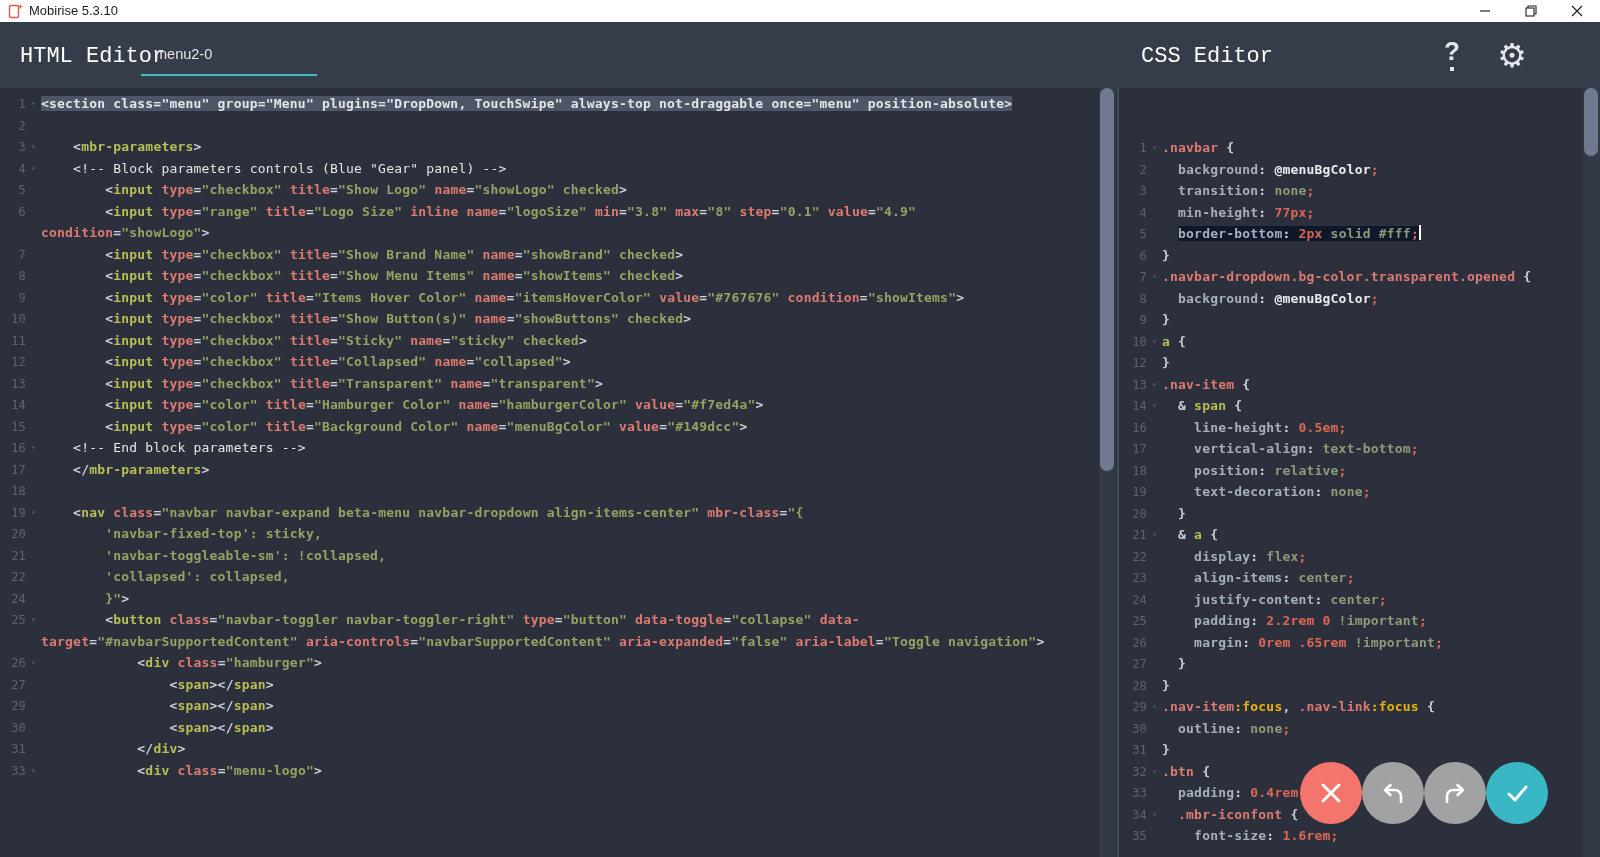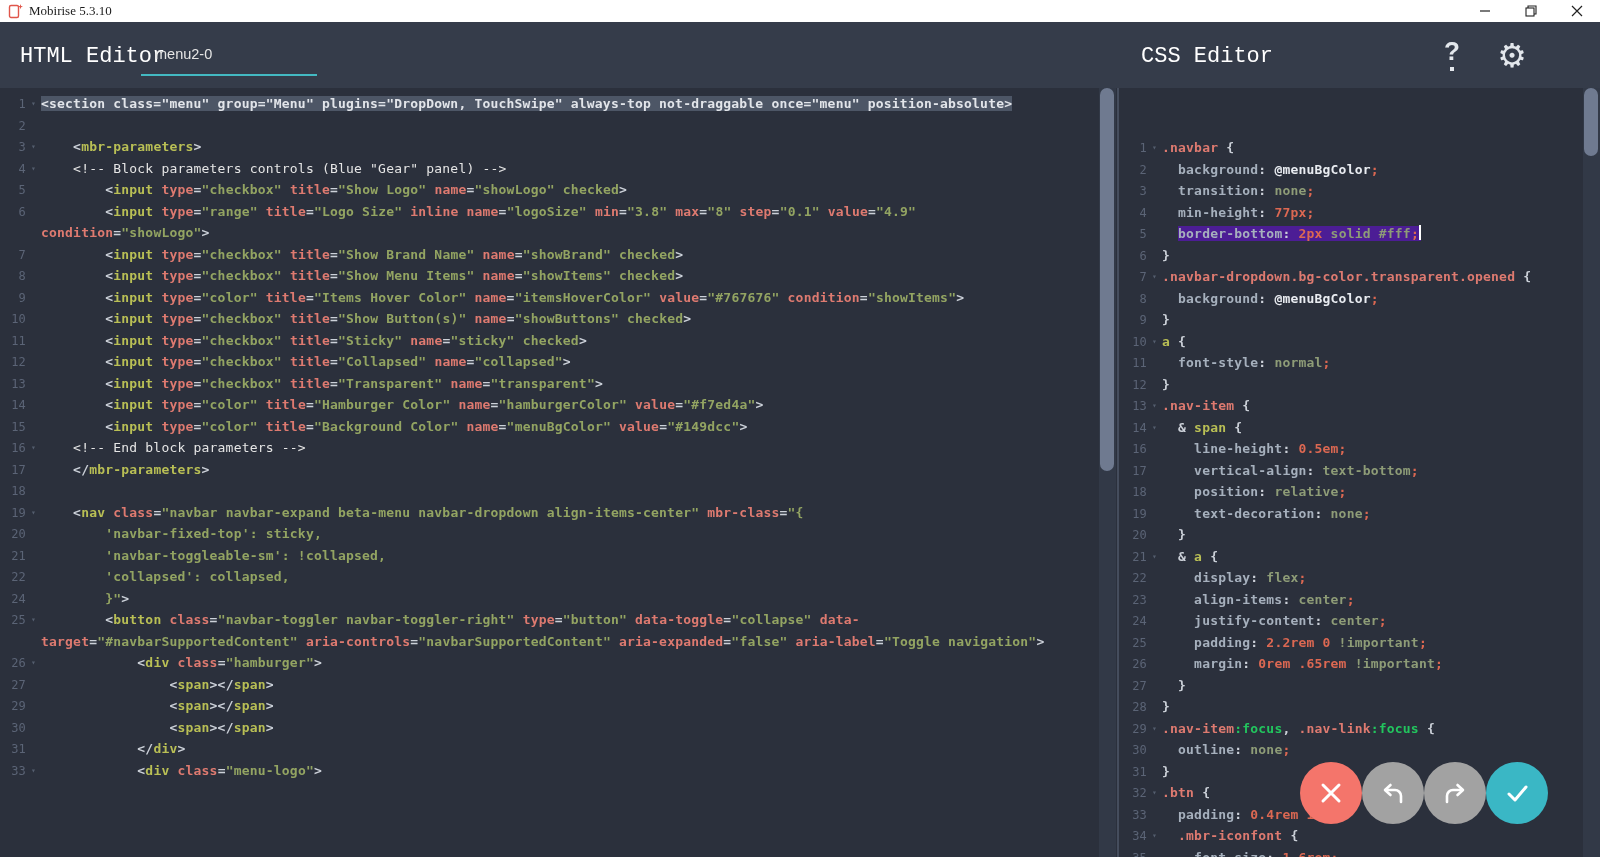--- a/index.html
+++ b/index.html
@@ -1,20 +1,20 @@
 <!DOCTYPE html>
 <html><head>
 <meta charset="utf-8">
 <style>
   html,body{margin:0;padding:0;}
   body{width:1600px;height:857px;overflow:hidden;position:relative;background:#2b303c;font-family:"Liberation Sans",sans-serif;}
 
   
   .titlebar{position:absolute;left:0;top:0;width:1600px;height:22px;background:#ffffff;z-index:30;}
-  .titlebar .apptitle{position:absolute;left:29px;top:3px;font-size:13px;color:#1b1b1b;font-family:Liberation Serif, serif;}
+  .titlebar .apptitle{position:absolute;left:29px;top:3px;font-size:13px;color:#1b1b1b;}
   .appicon{position:absolute;left:8px;top:3px;width:16px;height:16px;}
   .winbtn{position:absolute;top:0;width:46px;height:22px;display:flex;align-items:center;justify-content:center;}
   .winbtn svg{display:block;}
   .wb-min{right:92px;}.wb-max{right:46px;}.wb-close{right:0;}
 
   
   .header{position:absolute;left:0;top:22px;width:1600px;height:66px;background:#353c4a;z-index:5;}
   .hdr-title{position:absolute;top:22px;font-size:22px;color:#ffffff;font-family:Liberation Mono, monospace;}
   .hdr-html{left:20px;}
   .hdr-css{left:1117px;margin-left:24px;}
@@ -39,23 +39,23 @@
   .tk-w{color:#ccd1d9}
   .tk-t{color:#b9bf55}
   .tk-a{color:#de7a70}
   .tk-s{color:#93a462}
   .tk-c{color:#e5e5e5;font-weight:normal}
   .tk-n{color:#dc6852}
   .tk-p{color:#a6b0bd}
   .tk-k{color:#8e9c77}
   .tk-v{color:#e9ecf1}
   .tk-l{color:#e2e5ea}
-  .tk-ps{color:#22c55e}
+  .tk-ps{color:#eab308}
   .hl-line{background:#4d5666;}
-  .hl-text{background:#4c1d95;}
+  .hl-text{background:#0f172a;}
   .cursor{display:inline-block;width:2px;height:15px;background:#ffffff;vertical-align:-2px;}
 
   
   .divider{position:absolute;left:1117px;top:88px;bottom:0;width:2px;background:#454d5d;z-index:6;}
   .sb-track{position:absolute;top:88px;bottom:0;width:17px;background:#323947;z-index:7;}
   .sb-html{left:1099px;}
   .sb-css{left:1583px;}
   .sb-thumb{position:absolute;left:1px;width:14px;background:#6f7a90;border-radius:8px;}
   .thumb-html{top:0;height:383px;}
   .thumb-css{top:0;height:68px;}
@@ -161,21 +161,20 @@
       <div class="crow"><span class="ln">1</span><span class="fold">▾</span><span class="code"><span class="tk-a">.navbar</span><span class="tk-w"> {</span></span></div>
       <div class="crow"><span class="ln">2</span><span class="fold"></span><span class="code"><span class="tk-p">  background</span><span class="tk-w">: </span><span class="tk-v">@menuBgColor</span><span class="tk-n">;</span></span></div>
       <div class="crow"><span class="ln">3</span><span class="fold"></span><span class="code"><span class="tk-p">  transition</span><span class="tk-w">: </span><span class="tk-k">none</span><span class="tk-n">;</span></span></div>
       <div class="crow"><span class="ln">4</span><span class="fold"></span><span class="code"><span class="tk-p">  min-height</span><span class="tk-w">: </span><span class="tk-n">77px</span><span class="tk-n">;</span></span></div>
       <div class="crow"><span class="ln">5</span><span class="fold"></span><span class="code"><span class="tk-w">  </span><span class="hl-text"><span class="tk-p">border-bottom</span><span class="tk-w">: </span><span class="tk-n">2px</span><span class="tk-k"> solid </span><span class="tk-k">#fff</span><span class="tk-n">;</span><span class="cursor"></span></span></span></div>
       <div class="crow"><span class="ln">6</span><span class="fold"></span><span class="code"><span class="tk-w">}</span></span></div>
       <div class="crow"><span class="ln">7</span><span class="fold">▾</span><span class="code"><span class="tk-a">.navbar-dropdown.bg-color.transparent.opened</span><span class="tk-w"> {</span></span></div>
       <div class="crow"><span class="ln">8</span><span class="fold"></span><span class="code"><span class="tk-p">  background</span><span class="tk-w">: </span><span class="tk-v">@menuBgColor</span><span class="tk-n">;</span></span></div>
       <div class="crow"><span class="ln">9</span><span class="fold"></span><span class="code"><span class="tk-w">}</span></span></div>
       <div class="crow"><span class="ln">10</span><span class="fold">▾</span><span class="code"><span class="tk-t">a</span><span class="tk-w"> {</span></span></div>
-      <div class="crow"><span class="ln">11</span><span class="fold"></span><span class="code"><span class="tk-p">  font-style</span><span class="tk-w">: </span><span class="tk-k">normal</span><span class="tk-n">;</span></span></div>
       <div class="crow"><span class="ln">12</span><span class="fold"></span><span class="code"><span class="tk-w">}</span></span></div>
       <div class="crow"><span class="ln">13</span><span class="fold">▾</span><span class="code"><span class="tk-a">.nav-item</span><span class="tk-w"> {</span></span></div>
       <div class="crow"><span class="ln">14</span><span class="fold">▾</span><span class="code"><span class="tk-w">  &amp; </span><span class="tk-t">span</span><span class="tk-w"> {</span></span></div>
       <div class="crow"><span class="ln">16</span><span class="fold"></span><span class="code"><span class="tk-p">    line-height</span><span class="tk-w">: </span><span class="tk-n">0.5em</span><span class="tk-n">;</span></span></div>
       <div class="crow"><span class="ln">17</span><span class="fold"></span><span class="code"><span class="tk-p">    vertical-align</span><span class="tk-w">: </span><span class="tk-k">text-bottom</span><span class="tk-n">;</span></span></div>
       <div class="crow"><span class="ln">18</span><span class="fold"></span><span class="code"><span class="tk-p">    position</span><span class="tk-w">: </span><span class="tk-k">relative</span><span class="tk-n">;</span></span></div>
       <div class="crow"><span class="ln">19</span><span class="fold"></span><span class="code"><span class="tk-p">    text-decoration</span><span class="tk-w">: </span><span class="tk-k">none</span><span class="tk-n">;</span></span></div>
       <div class="crow"><span class="ln">20</span><span class="fold"></span><span class="code"><span class="tk-w">  }</span></span></div>
       <div class="crow"><span class="ln">21</span><span class="fold">▾</span><span class="code"><span class="tk-w">  &amp; </span><span class="tk-t">a</span><span class="tk-w"> {</span></span></div>
       <div class="crow"><span class="ln">22</span><span class="fold"></span><span class="code"><span class="tk-p">    display</span><span class="tk-w">: </span><span class="tk-k">flex</span><span class="tk-n">;</span></span></div>

